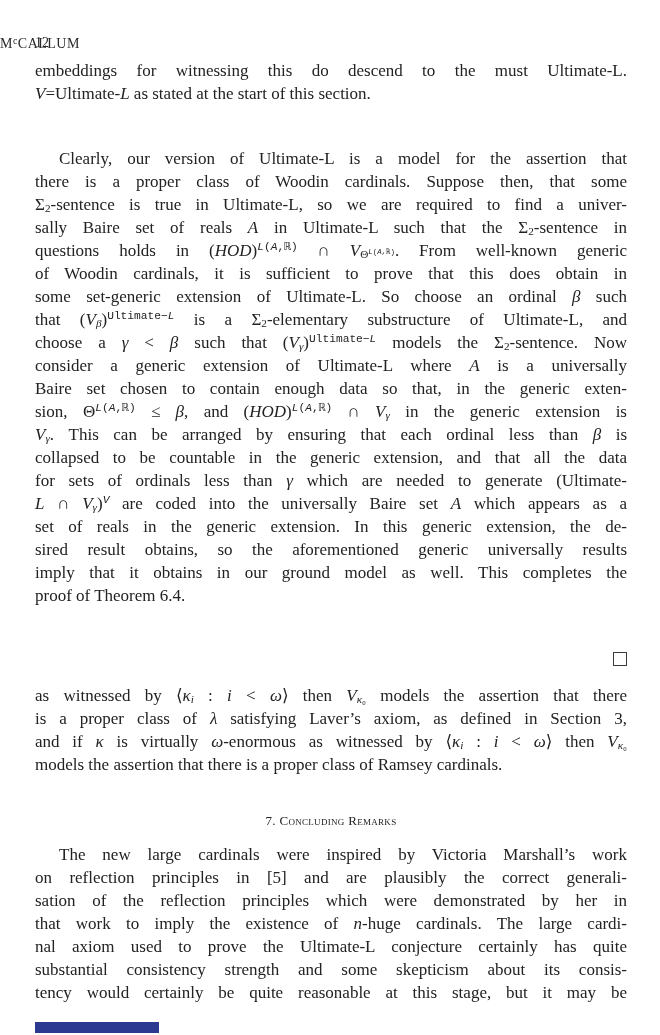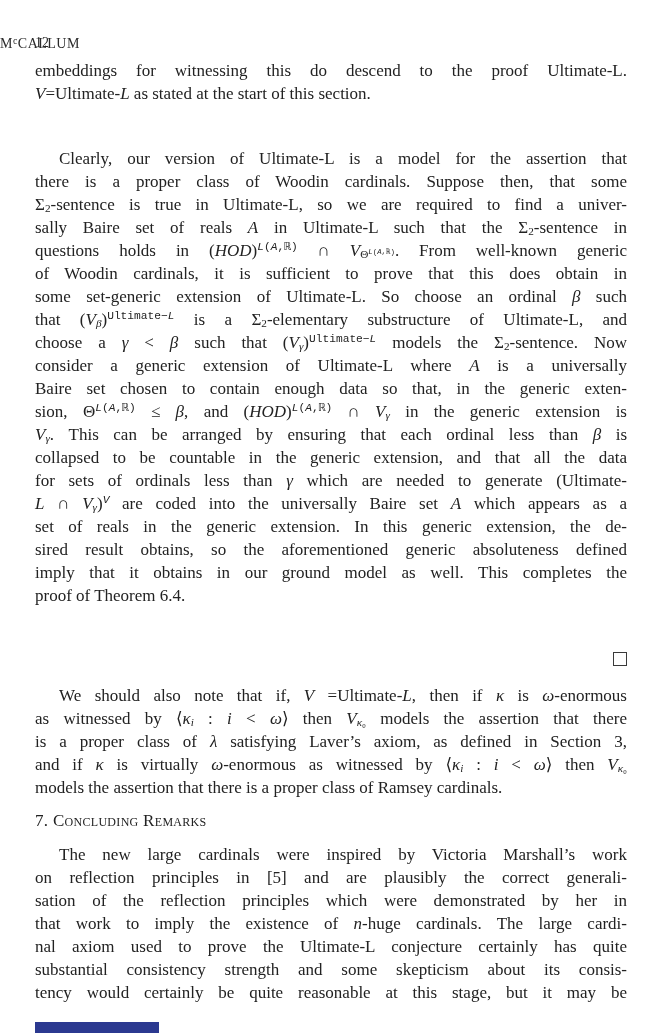--- a/index.html
+++ b/index.html
@@ -91,22 +91,22 @@
     height: 12px;
     border: 1.4px solid #3a3a3a;
     background: #ffffff;
   }
   #para-3 { top: 684px; }
   #section-heading {
     position: absolute;
     left: 35px;
     width: 592px;
     top: 809px;
-    text-align: left;
-    font-size: 17px;
+    text-align: center;
+    font-size: 13px;
     line-height: 23px;
     font-variant: small-caps;
     letter-spacing: 0.3px;
     color: #222222;
   }
   #para-4 { top: 843px; }
   #bottom-artifact-bar {
     position: absolute;
     left: 35px;
     top: 1022px;
@@ -119,21 +119,21 @@
 <body>
 
 <div id="page">
 
   <div id="running-head">
     <span id="page-number">12</span>
     <span id="head-title"><span>M</span><span class="hsup">c</span><span>CALLUM</span></span>
   </div>
 
   <div id="para-1" class="textblock">
-      <div class="pline">embeddings for witnessing this do descend to the proof Ultimate-L.</div>
+      <div class="pline">embeddings for witnessing this do descend to the must Ultimate-L.</div>
       <div class="pline lastline"><i>V</i>=Ultimate-<i>L</i> as stated at the start of this section.</div>
     </div>
 
   <div id="para-2" class="textblock">
       <div class="pline indent">Clearly, our version of Ultimate-L is a model for the assertion that</div>
       <div class="pline">there is a proper class of Woodin cardinals. Suppose then, that some</div>
       <div class="pline">Σ<sub>2</sub>-sentence is true in Ultimate-L, so we are required to find a univer-</div>
       <div class="pline">sally Baire set of reals <i>A</i> in Ultimate-L such that the Σ<sub>2</sub>-sentence in</div>
       <div class="pline">questions holds in (<i>HOD</i>)<sup><i>L</i>(<i>A</i>,ℝ)</sup> ∩ <i>V</i><sub>Θ<sup><i>L</i>(<i>A</i>,ℝ)</sup></sub>.  From well-known generic</div>
       <div class="pline">of Woodin cardinals, it is sufficient to prove that this does obtain in</div>
@@ -141,31 +141,30 @@
       <div class="pline">that (<i>V</i><sub><i>β</i></sub>)<sup>Ultimate−<i>L</i></sup> is a Σ<sub>2</sub>-elementary substructure of Ultimate-L, and</div>
       <div class="pline">choose a <i>γ</i> &lt; <i>β</i> such that (<i>V</i><sub><i>γ</i></sub>)<sup>Ultimate−<i>L</i></sup> models the Σ<sub>2</sub>-sentence. Now</div>
       <div class="pline">consider a generic extension of Ultimate-L where <i>A</i> is a universally</div>
       <div class="pline">Baire set chosen to contain enough data so that, in the generic exten-</div>
       <div class="pline">sion, Θ<sup><i>L</i>(<i>A</i>,ℝ)</sup> ≤ <i>β</i>, and (<i>HOD</i>)<sup><i>L</i>(<i>A</i>,ℝ)</sup> ∩ <i>V</i><sub><i>γ</i></sub> in the generic extension is</div>
       <div class="pline"><i>V</i><sub><i>γ</i></sub>. This can be arranged by ensuring that each ordinal less than <i>β</i> is</div>
       <div class="pline">collapsed to be countable in the generic extension, and that all the data</div>
       <div class="pline">for sets of ordinals less than <i>γ</i> which are needed to generate (Ultimate-</div>
       <div class="pline"><i>L</i> ∩ <i>V</i><sub><i>γ</i></sub>)<sup><i>V</i></sup> are coded into the universally Baire set <i>A</i> which appears as a</div>
       <div class="pline">set of reals in the generic extension. In this generic extension, the de-</div>
-      <div class="pline">sired result obtains, so the aforementioned generic absoluteness defined</div>
+      <div class="pline">sired result obtains, so the aforementioned generic universally results</div>
       <div class="pline">imply that it obtains in our ground model as well. This completes the</div>
       <div class="pline lastline">proof of Theorem 6.4.</div>
     </div>
 
   <div id="qed-line">
     <span id="qed-box" title="□"></span>
   </div>
 
   <div id="para-3" class="textblock">
-      <div class="pline indent">We should also note that if, <i>V</i> =Ultimate-<i>L</i>, then if <i>κ</i> is <i>ω</i>-enormous</div>
       <div class="pline">as witnessed by ⟨<i>κ</i><sub><i>i</i></sub> : <i>i</i> &lt; <i>ω</i>⟩ then <i>V</i><sub><i>κ</i>₀</sub> models the assertion that there</div>
       <div class="pline">is a proper class of <i>λ</i> satisfying Laver’s axiom, as defined in Section 3,</div>
       <div class="pline">and if <i>κ</i> is virtually <i>ω</i>-enormous as witnessed by ⟨<i>κ</i><sub><i>i</i></sub> : <i>i</i> &lt; <i>ω</i>⟩ then <i>V</i><sub><i>κ</i>₀</sub></div>
       <div class="pline lastline">models the assertion that there is a proper class of Ramsey cardinals.</div>
     </div>
 
   <div id="section-heading">7. Concluding Remarks</div>
 
   <div id="para-4" class="textblock">
       <div class="pline indent">The new large cardinals were inspired by Victoria Marshall’s work</div>

